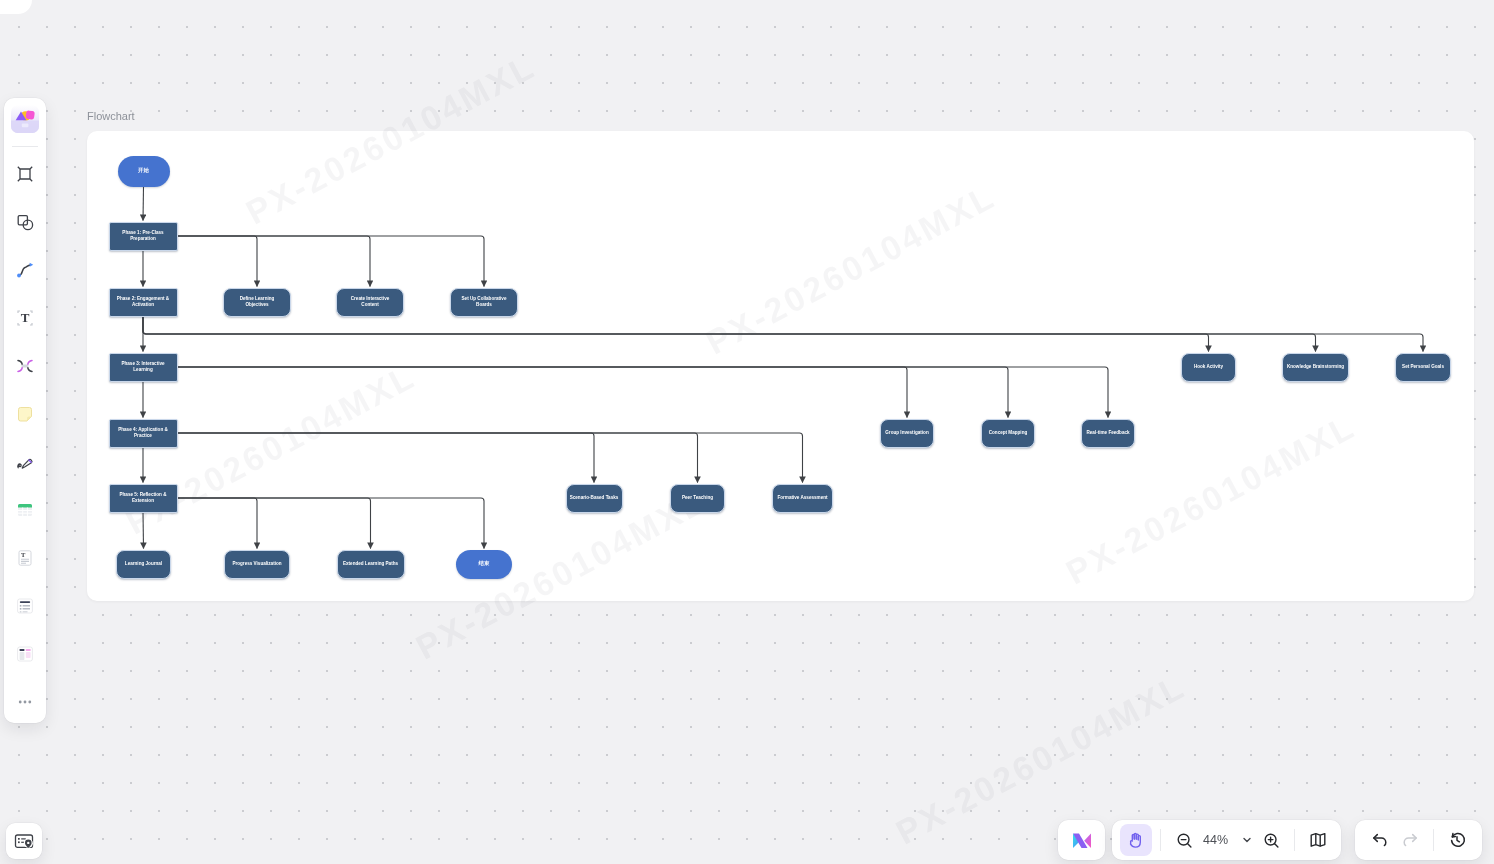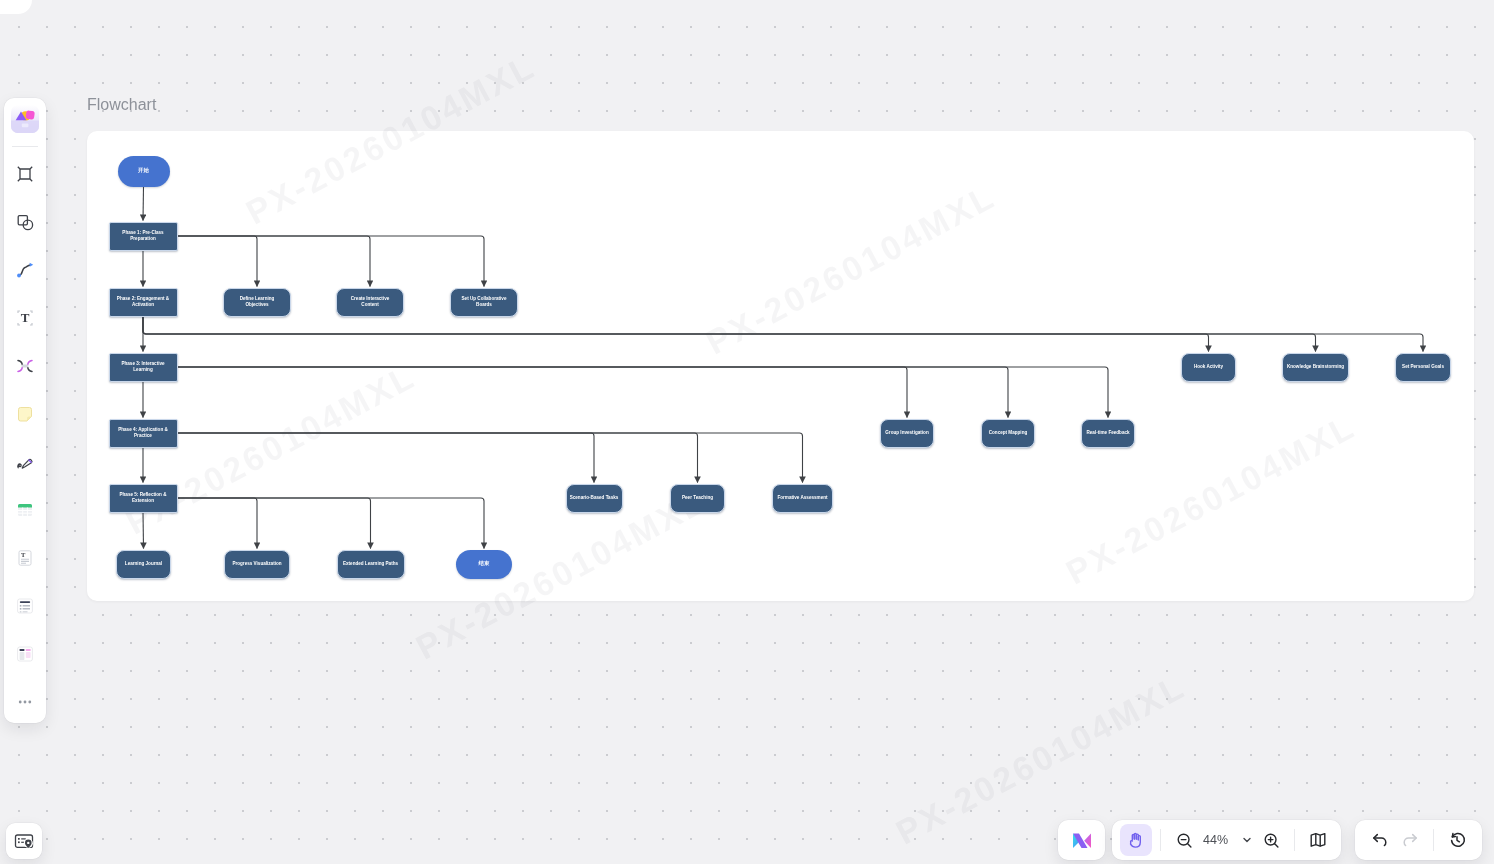--- a/index.html
+++ b/index.html
@@ -6,21 +6,21 @@
   body{
     width:1494px;height:864px;position:relative;overflow:hidden;
     background-color:#f1f1f3;
     background-image:radial-gradient(circle,#cbccd0 1.1px,transparent 1.3px);
     background-size:28px 28px;background-position:5px 13px;
     font-family:"Liberation Sans",sans-serif;
     -webkit-font-smoothing:antialiased;
   }
   
   .frame-label{
-    position:absolute;left:87px;top:96px;font-size:16px;color:#8d9199;z-index:2;
+    position:absolute;left:87px;top:110px;font-size:11px;color:#8d9199;z-index:2;
   }
   .frame{
     position:absolute;left:87px;top:131px;width:1387px;height:470px;
     background:#ffffff;border-radius:10px;
     box-shadow:0 1px 3px rgba(30,30,45,.05);z-index:1;
   }
   .corner-artifact{
     position:absolute;left:-16px;top:-16px;width:48px;height:30px;
     background:#fff;border-radius:14px;z-index:1;
   }

